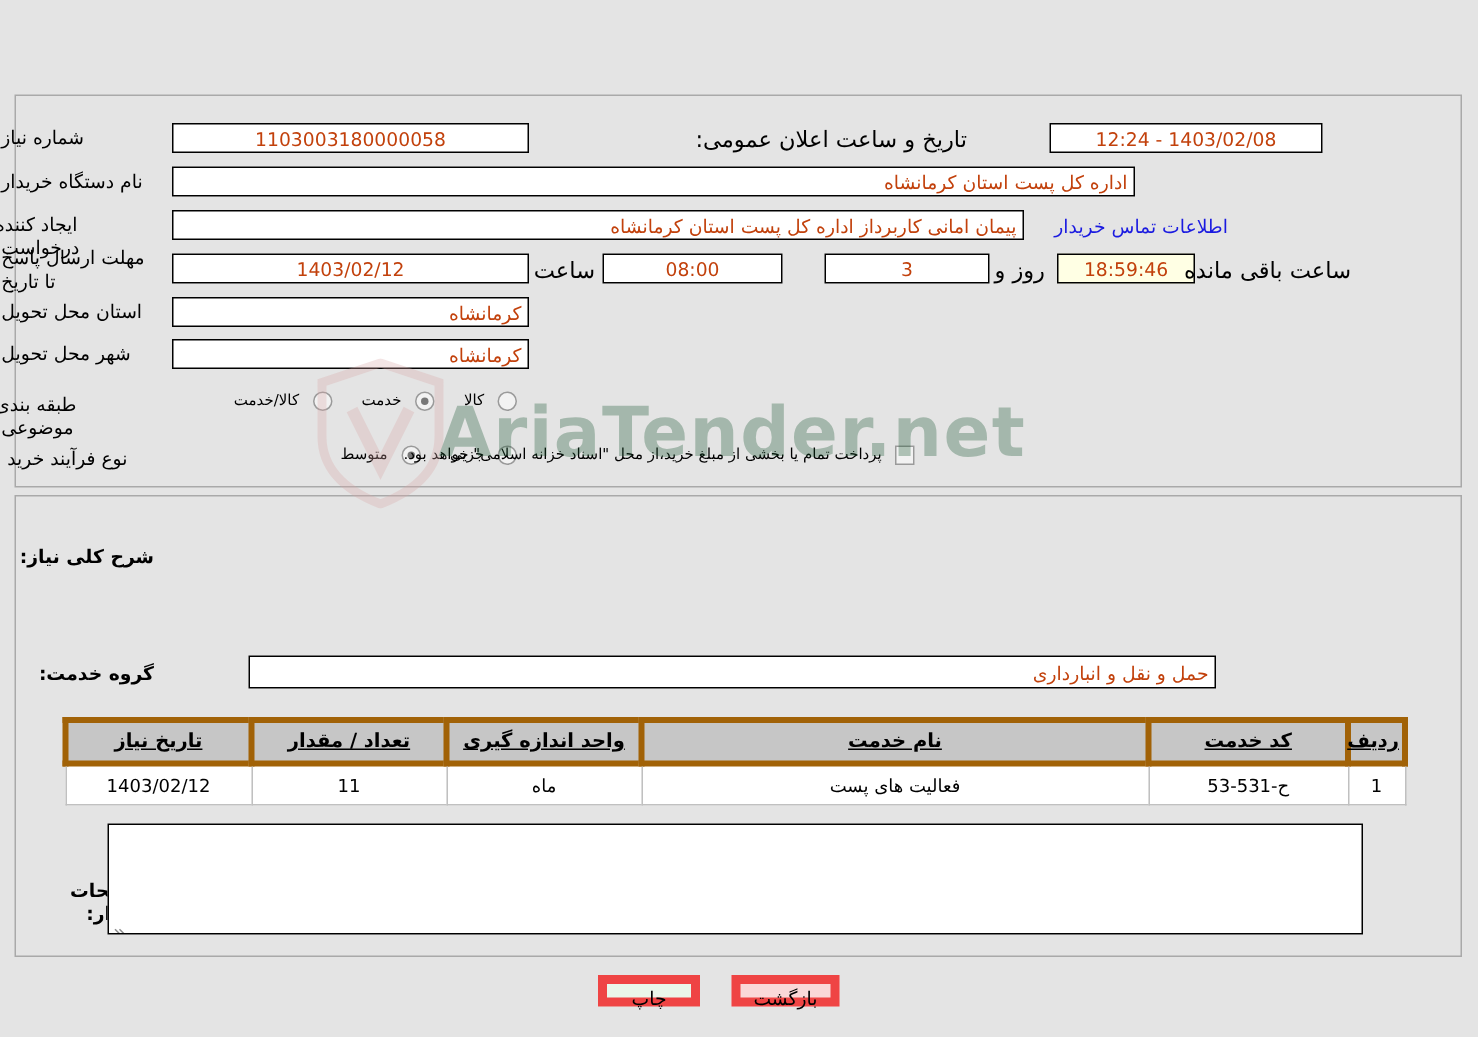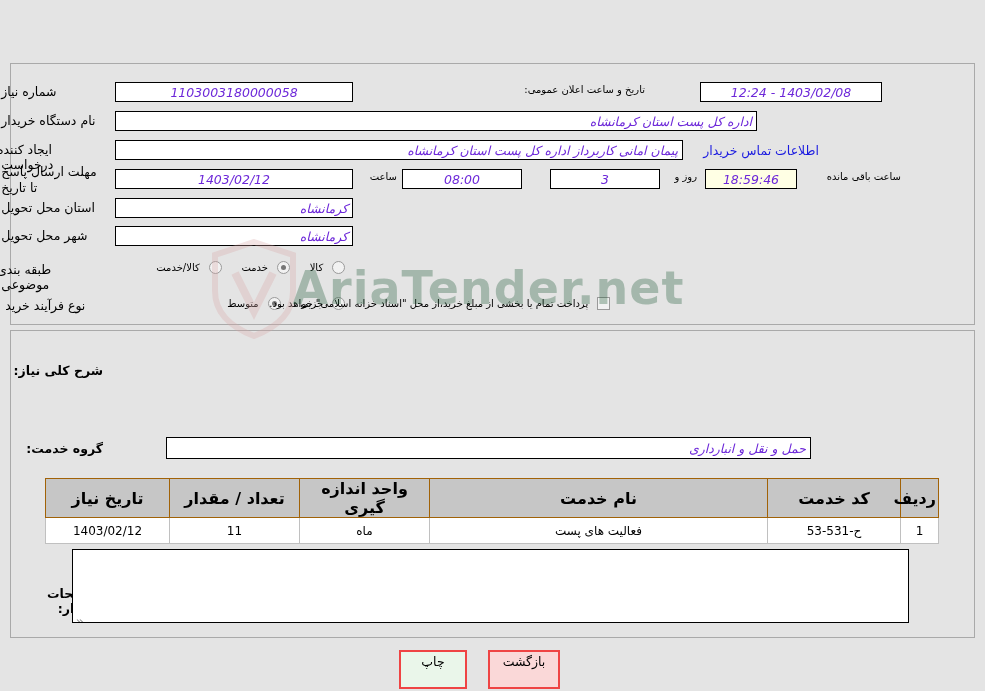--- a/index.html
+++ b/index.html
@@ -83,21 +83,21 @@
   
   .panel {
     position: absolute;
     background: #e4e4e4;
     border: 1px solid #a9a9a9;
     box-sizing: border-box;
   }
   .panel-top { top: 63px; right: 10px; left: 10px; height: 262px; }
   .panel-mid { top: 330px; right: 10px; left: 10px; height: 308px; }
   .lbl {
-    font-size: 10px;
+    font-size: 15px;
     color: #000;
     text-align: left;
     white-space: nowrap;
   }
   .lbl-right {
     position: absolute;
     right: 0;
     width: 108px;
     text-align: left;
     font-size: 12.5px;
@@ -105,24 +105,23 @@
   }
   .fld {
     border: 1px solid #000;
     background: #ffffff;
     height: 20px;
     line-height: 20px;
     box-sizing: border-box;
     padding: 0 4px;
     font-size: 12.5px;
     text-align: center;
-    color: #6d28d9;
+    color: #c2410c;
     overflow: hidden;
     white-space: nowrap;
-    font-style: italic;
   }
   .fld.right-al { text-align: right; }
   .fld.cream { background: #ffffe4; }
 
   
   .radio {
     display: inline-block;
     width: 13px;
     height: 13px;
     border-radius: 50%;
@@ -196,43 +195,44 @@
 
   
   .tbl {
     position: absolute;
     border-collapse: collapse;
     table-layout: fixed;
     font-size: 12px;
   }
   .tbl th {
     background: #c6c6c6;
-    border: 1px solid #a16207;
+    border: 4px solid #a16207;
     height: 25px;
     font-weight: bold;
-    font-size: 16px;
+    font-size: 13px;
     color: #000;
     padding: 0 2px;
+    text-decoration: underline;
   }
   .tbl td {
     background: #ffffff;
     border: 1px solid #c0c0c0;
     height: 25px;
     text-align: center;
     font-size: 12px;
     color: #000;
     padding: 0 2px;
   }
   .num { font-family: "DejaVu Sans", "Liberation Sans", sans-serif; direction: ltr; unicode-bidi: embed; }
 
   
   .btn {
     position: absolute;
-    height: 39px;
-    border: 2px solid #ef4444;
+    height: 21px;
+    border: 6px solid #ef4444;
     box-sizing: border-box;
     font-size: 12.5px;
     color: #000;
     text-align: center;
     line-height: 19px;
     cursor: pointer;
     font-family: "DejaVu Sans", "Liberation Sans", sans-serif;
   }
   .btn-print  { background: #eaf6ea; }
   .btn-back   { background: #fad8d8; }

